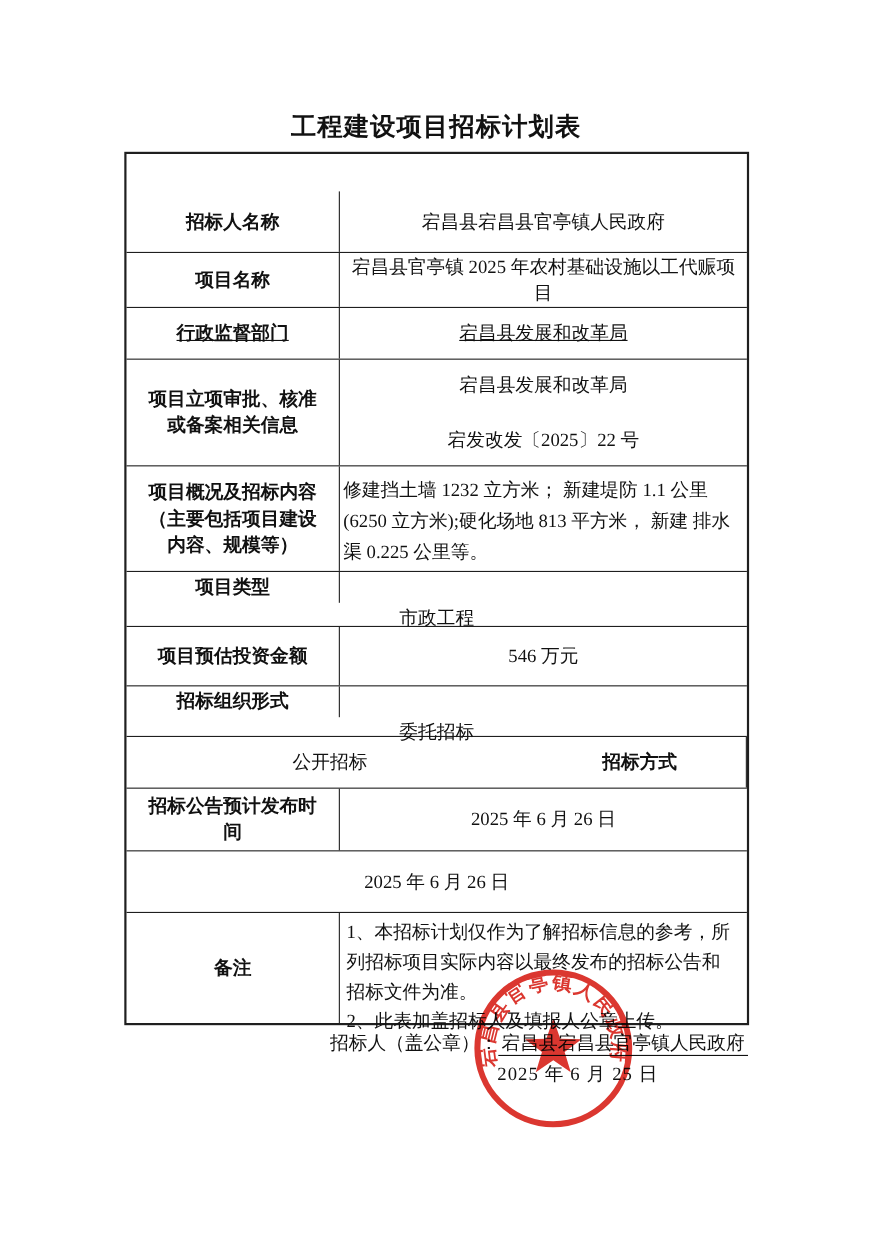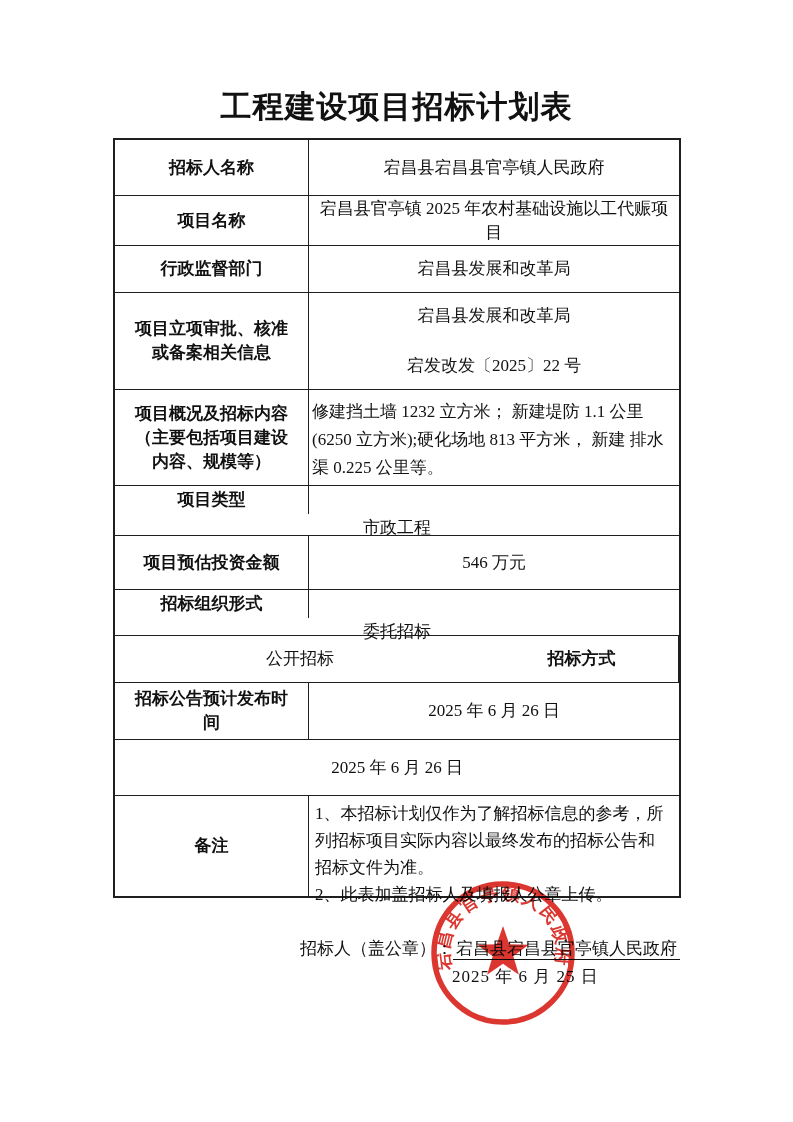--- a/index.html
+++ b/index.html
@@ -7,25 +7,25 @@
     position: relative;
     width: 793px;
     height: 1122px;
     background: #ffffff;
     font-family: "Liberation Serif", "DejaVu Serif", serif;
     color: #111111;
     overflow: hidden;
   }
   .doc-title {
     position: absolute;
-    top: 86px;
+    top: 100px;
     left: 0;
     width: 100%;
     text-align: center;
-    font-size: 31px;
+    font-size: 23px;
     font-weight: bold;
     letter-spacing: 1px;
     font-family: Liberation Mono, monospace;
   }
   .doc-table {
     position: absolute;
     top: 138px;
     left: 113px;
     width: 568px;
     border: 2px solid #1f1f1f;
@@ -68,23 +68,23 @@
     padding: 8px 4px 4px 3px;
     line-height: 28px;
   }
   .cell.value.notes {
     display: block;
     text-align: left;
     padding: 4px 8px 4px 6px;
     line-height: 27px;
   }
   
-  .r1  { height: 55px; }
+  .r1  { height: 55px; margin-top: 34px; }
   .r2  { height: 50px; }
-  .r3  { height: 47px; }
+  .r3  { height: 47px; text-decoration: underline; }
   .r4  { height: 97px; }
   .r5  { height: 96px; }
   .r6  { height: 50px; flex-direction: column; }
   .r7  { height: 54px; }
   .r8  { height: 46px; flex-direction: column; }
   .r9  { height: 47px; }
   .r10 { height: 57px; }
   .r11 { height: 56px; }
   .r12 { height: 101px; }
 

